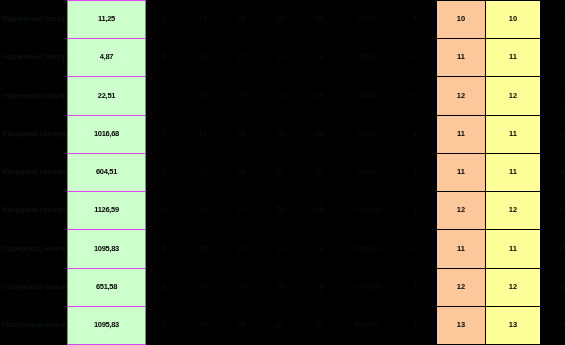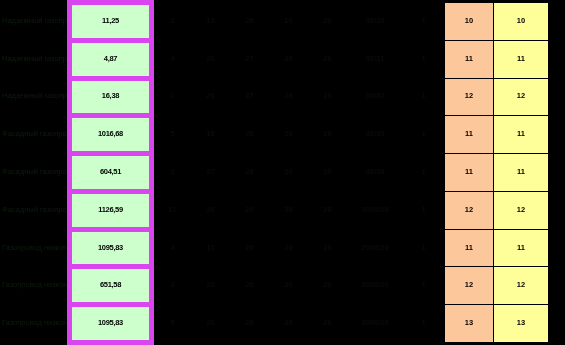--- a/index.html
+++ b/index.html
@@ -48,21 +48,21 @@
     white-space: normal;
     word-break: break-word;
     text-align: center;
     padding: 0 1px;
   }
 
   
   td.c-green {
     width: 73px;
     background: #ccffcc;
-    border: 5px solid #d946ef;
+    border: 1px solid #d946ef;
     color: #000000;
     font-weight: bold;
     font-size: 8.5px;
     letter-spacing: -0.3px;
   }
 
   
   td.c-dark {
     color: #0a0a0a;
     font-size: 7.5px;
@@ -131,21 +131,21 @@
           <td class="c-dark w4">20</td>
           <td class="c-dark w5">20</td>
           <td class="c-dark w6">30/31</td>
           <td class="c-dark w7">1</td>
           <td class="c-orange">11</td>
           <td class="c-yellow">11</td>
           <td class="c-right">6,72</td>
         </tr>
         <tr>
           <td class="c-label">Надземный газопровод/ст. газопровод 3</td>
-          <td class="c-green">16,38</td>
+          <td class="c-green">22,51</td>
           <td class="c-dark w1">1</td>
           <td class="c-dark w2">20</td>
           <td class="c-dark w3">27</td>
           <td class="c-dark w4">26</td>
           <td class="c-dark w5">20</td>
           <td class="c-dark w6">30/30</td>
           <td class="c-dark w7">1</td>
           <td class="c-orange">12</td>
           <td class="c-yellow">12</td>
           <td class="c-right">12,43</td>

